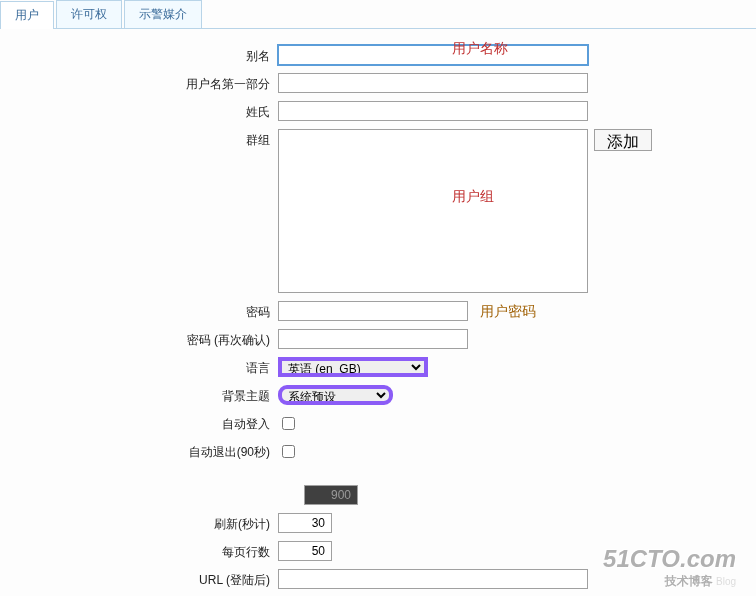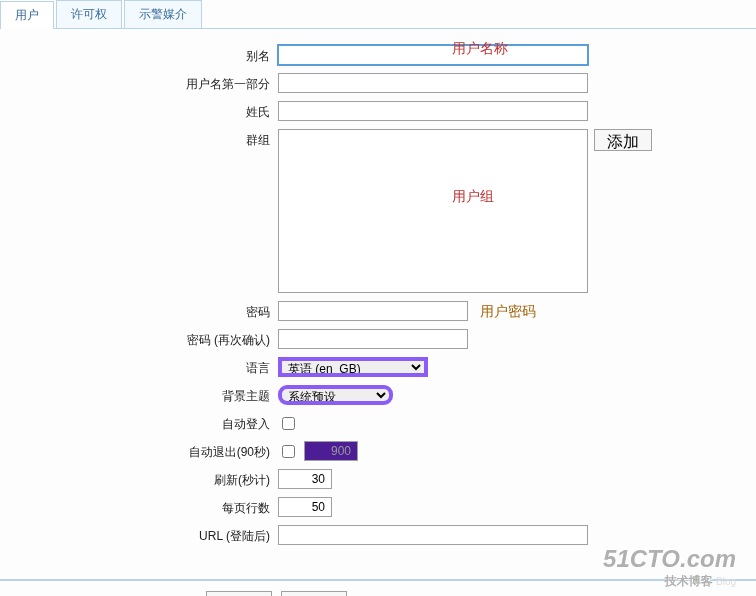--- a/index.html
+++ b/index.html
@@ -80,22 +80,23 @@
     }
     .input-num {
       border: 1px solid #a0a0a0;
       height: 20px;
       text-align: right;
       padding: 1px 6px;
       font-size: 12px;
     }
     .w60 { width: 54px; }
     .input-num[disabled] {
-      background: #4c1d95;
+      background: #404040;
       color: #999;
+      margin-top: 44px;
     }
     .btn {
       border: 1px solid #a0a0a0;
       background: #f7f7f7;
       padding: 2px 12px;
       font-size: 16px;
       cursor: pointer;
     }
     .subbtn {
       margin-left: 6px;

